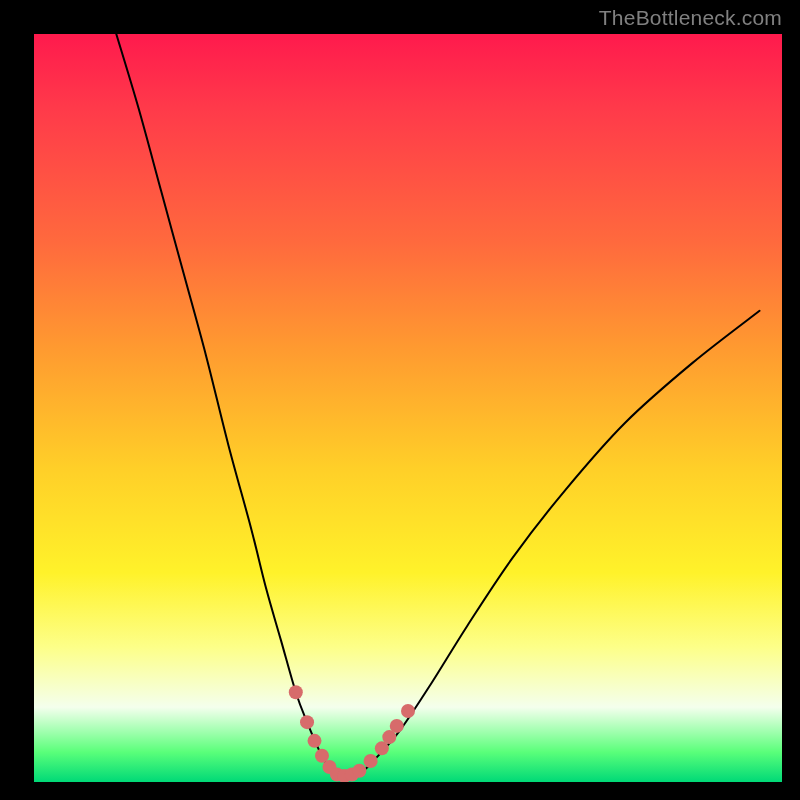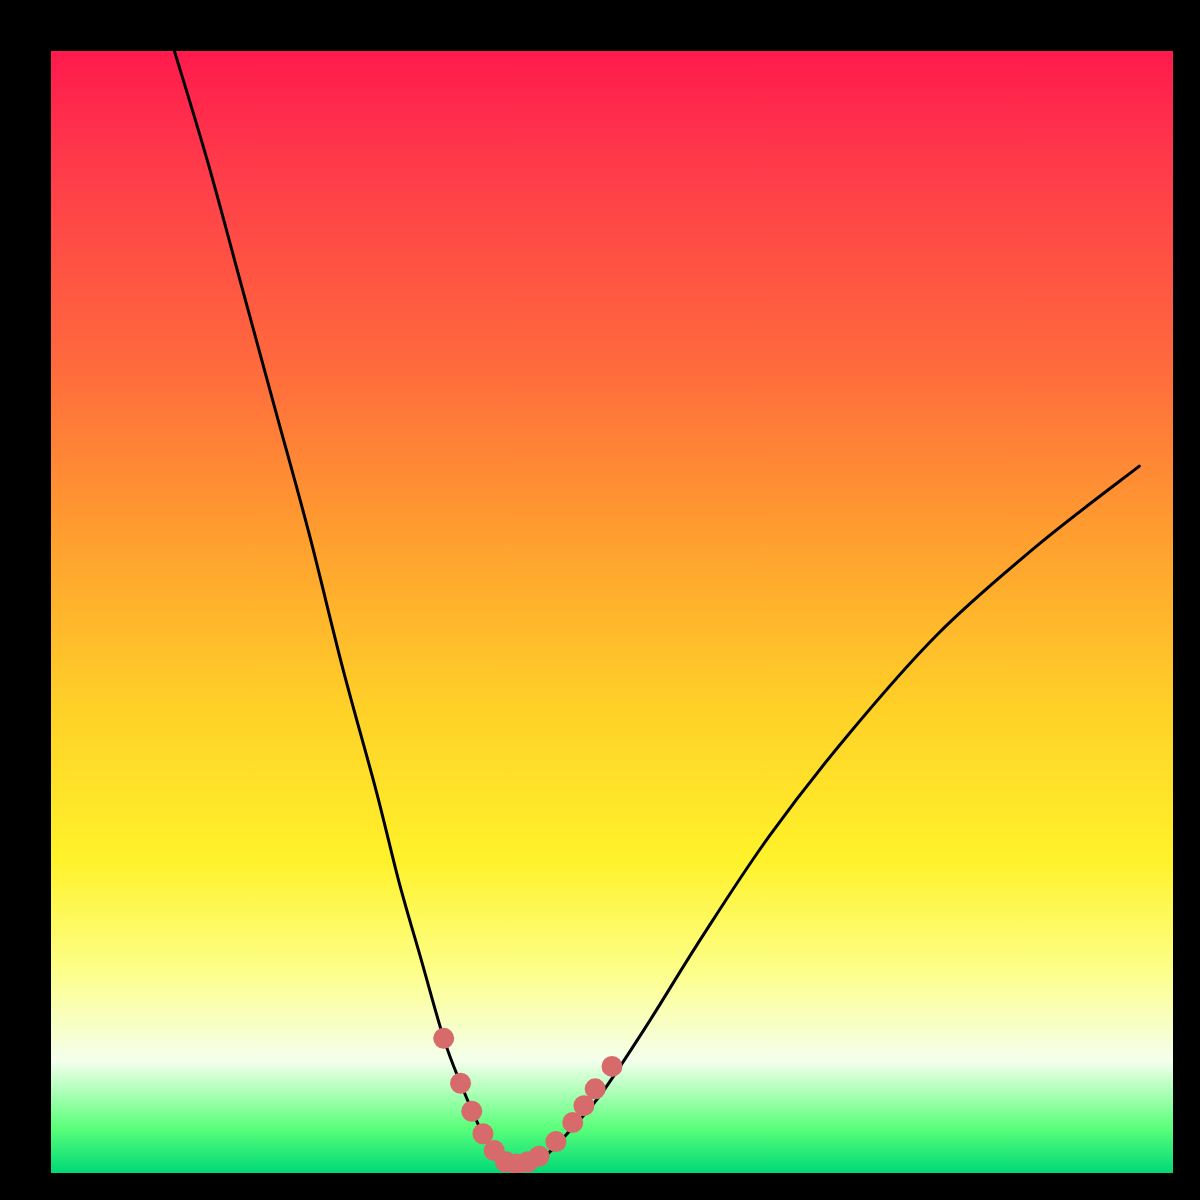--- a/index.html
+++ b/index.html
@@ -64,20 +64,21 @@
     top: 0;
     width: 748px;
     height: 748px;
     z-index: 3;
   }
 </style>
 </head>
 <body>
 
 <div class="frame">
+  <div class="watermark">TheBottleneck.com</div>
   <div class="plot-area">
     <svg class="curve" viewBox="0 0 748 748" preserveAspectRatio="none">
       <path id="curve-path" fill="none" stroke="#000000" stroke-width="2" stroke-linecap="round" d="M 82.28 0.00 C 86.02 12.47, 97.24 48.62, 104.72 74.80 C 112.20 100.98, 119.68 129.65, 127.16 157.08 C 134.64 184.51, 142.12 211.93, 149.60 239.36 C 157.08 266.79, 164.56 292.97, 172.04 321.64 C 179.52 350.31, 187.00 382.73, 194.48 411.40 C 201.96 440.07, 210.69 469.99, 216.92 493.68 C 223.15 517.37, 226.89 534.82, 231.88 553.52 C 236.87 572.22, 241.85 588.43, 246.84 605.88 C 251.83 623.33, 257.44 644.53, 261.80 658.24 C 266.16 671.95, 269.28 678.81, 273.02 688.16 C 276.76 697.51, 281.12 707.48, 284.24 714.34 C 287.36 721.20, 289.23 725.19, 291.72 729.30 C 294.21 733.41, 296.71 736.90, 299.20 739.02 C 301.69 741.14, 304.19 741.52, 306.68 742.02 C 309.17 742.51, 310.42 742.89, 314.16 742.02 C 317.90 741.14, 324.13 740.15, 329.12 736.78 C 334.11 733.41, 337.85 728.68, 344.08 721.82 C 350.31 714.96, 357.79 707.48, 366.52 695.64 C 375.25 683.80, 385.22 668.21, 396.44 650.76 C 407.66 633.31, 420.13 612.11, 433.84 590.92 C 447.55 569.73, 462.51 546.04, 478.72 523.60 C 494.93 501.16, 512.38 478.72, 531.08 456.28 C 549.78 433.84, 569.73 410.15, 590.92 388.96 C 612.11 367.77, 635.80 347.82, 658.24 329.12 C 680.68 310.42, 714.34 285.49, 725.56 276.76"></path>
     </svg>
     <svg class="markers" viewBox="0 0 748 748" preserveAspectRatio="none">
       <g id="marker-group">
           <circle cx="261.80" cy="658.24" r="7" fill="#d76b6b"></circle>
           <circle cx="273.02" cy="688.16" r="7" fill="#d76b6b"></circle>
           <circle cx="280.50" cy="706.86" r="7" fill="#d76b6b"></circle>
           <circle cx="287.98" cy="721.82" r="7" fill="#d76b6b"></circle>

